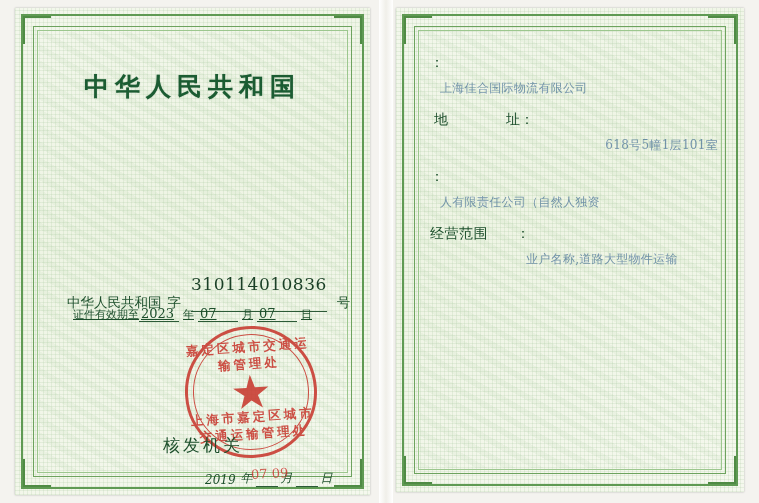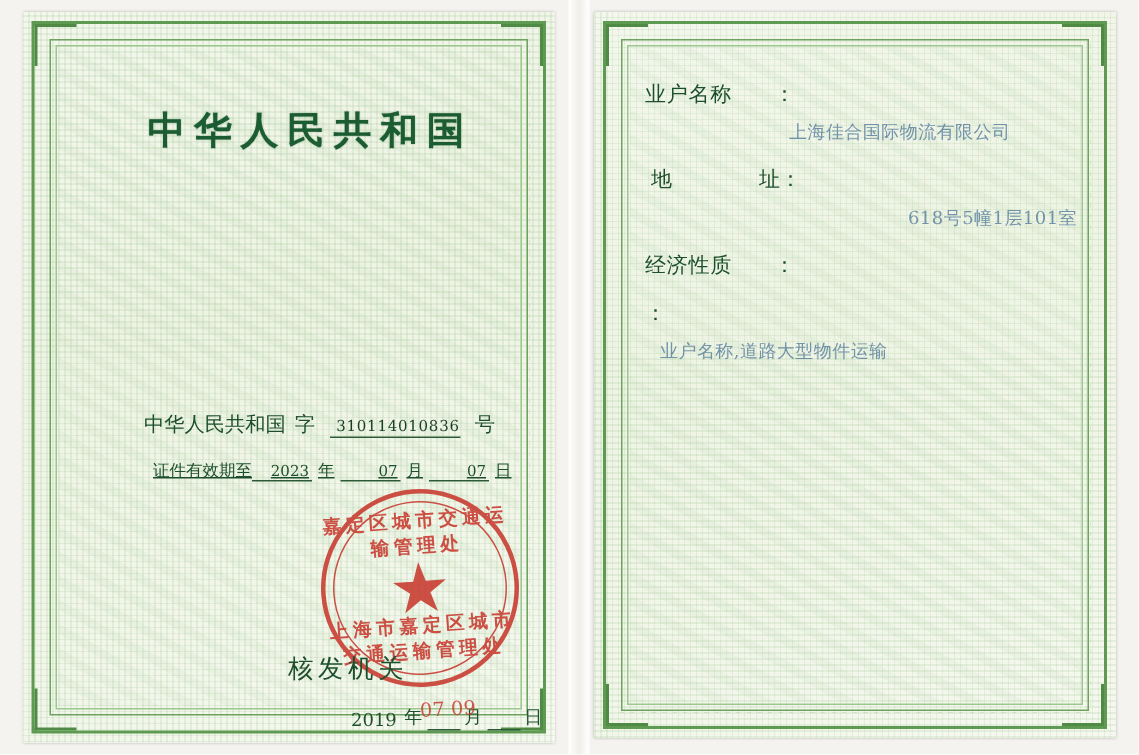--- a/index.html
+++ b/index.html
@@ -83,21 +83,20 @@
   .corner.br { right: 8px; bottom: 8px; border-left: none; border-top: none; }
 
   
   .left-content {
     position: absolute;
     left: 30px;
     right: 30px;
     top: 30px;
     bottom: 30px;
     text-align: center;
-    margin-left: 29px;
   }
   .title-country {
     margin-top: 32px;
     font-family: "DejaVu Serif", serif;
     font-size: 25px;
     font-weight: bold;
     letter-spacing: 6px;
     color: #1b5c32;
     text-shadow: 0 0 1px rgba(20,80,40,0.5);
   }
@@ -128,45 +127,45 @@
     font-family: "DejaVu Serif", serif;
     font-size: 13.5px;
     color: #1d4f2c;
   }
   .lic-label { white-space: nowrap; }
   .lic-zi { margin: 0 10px 0 6px; }
   .lic-number {
     flex: 1;
     border-bottom: 1px solid #2c5a37;
     text-align: right;
-    font-size: 10px;
+    font-size: 17px;
     color: #1a3f26;
-    padding-bottom: 1px;
+    padding-bottom: 17px;
     letter-spacing: 0.5px;
   }
   .lic-hao { margin-left: 10px; }
 
   .valid-row {
     position: absolute;
     left: 28px;
     right: 22px;
     top: 268px;
     display: flex;
     align-items: flex-end;
     font-family: "DejaVu Serif", serif;
     font-size: 11px;
     color: #1d4f2c;
     text-decoration: underline;
   }
   .valid-label { white-space: nowrap; }
   .valid-val {
     border-bottom: 1px solid #2c5a37;
     min-width: 36px;
-    text-align: right;
-    font-size: 10px;
+    text-align: left;
+    font-size: 13px;
     padding: 0 2px;
   }
   .valid-unit { margin: 0 4px; }
 
   
   .seal {
     position: absolute;
     left: 140px;
     top: 288px;
     width: 126px;
@@ -230,20 +229,21 @@
   .date-row {
     position: absolute;
     left: 160px;
     right: 56px;
     top: 432px;
     display: flex;
     align-items: flex-end;
     font-family: "DejaVu Serif", serif;
     font-size: 12px;
     color: #1d4f2c;
+    font-style: italic;
   }
   .date-y { margin-right: 2px; }
   .date-blank {
     display: inline-block;
     min-width: 22px;
     border-bottom: 1px solid #2c5a37;
     text-align: center;
   }
   .date-unit { margin: 0 3px; }
   .stamp-date {
@@ -385,39 +385,39 @@
     <div class="border-inner2"></div>
     <div class="corner tl"></div>
     <div class="corner tr"></div>
     <div class="corner bl"></div>
     <div class="corner br"></div>
     <div class="watermark"></div>
 
     <div class="fields">
 
       <div class="field">
-        <span class="field-label">业户名称</span>
         <span class="field-colon">：</span>
         <span class="field-value">上海佳合国际物流有限公司</span>
       </div>
 
       <div class="field">
         <span class="field-label spaced">地　　址</span>
         <span class="field-colon">：</span>
         <span class="field-value">
           <span class="line2">618号5幢1层101室</span>
         </span>
       </div>
 
       <div class="field">
-        <span class="field-label">经济性质</span>
         <span class="field-colon">：</span>
+        <span class="field-value">人有限责任公司（自然人独资</span>
       </div>
 
       <div class="field">
+        <span class="field-label">经营范围</span>
         <span class="field-colon">：</span>
         <span class="field-value">业户名称,道路大型物件运输</span>
       </div>
 
     </div>
   </div>
 
 </div>
 
 </body></html>

